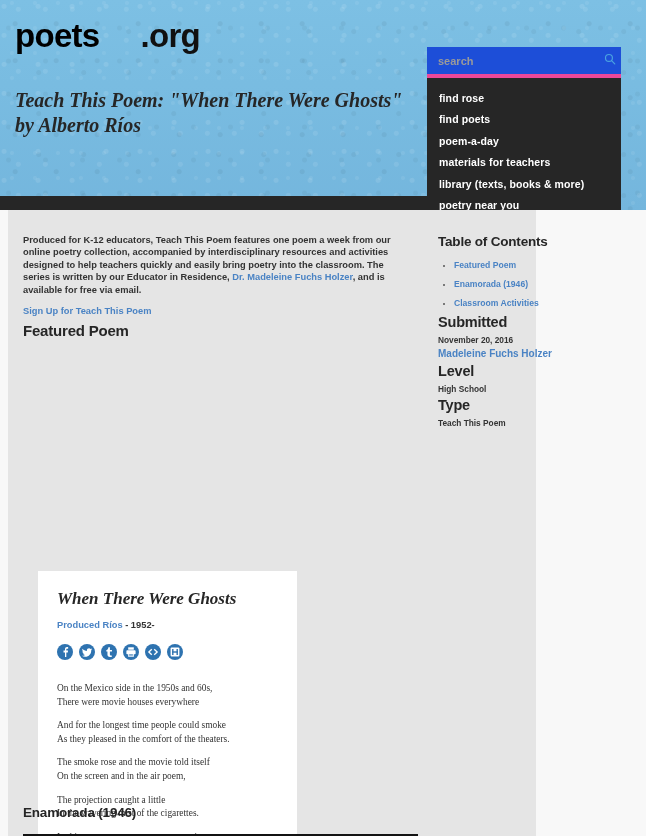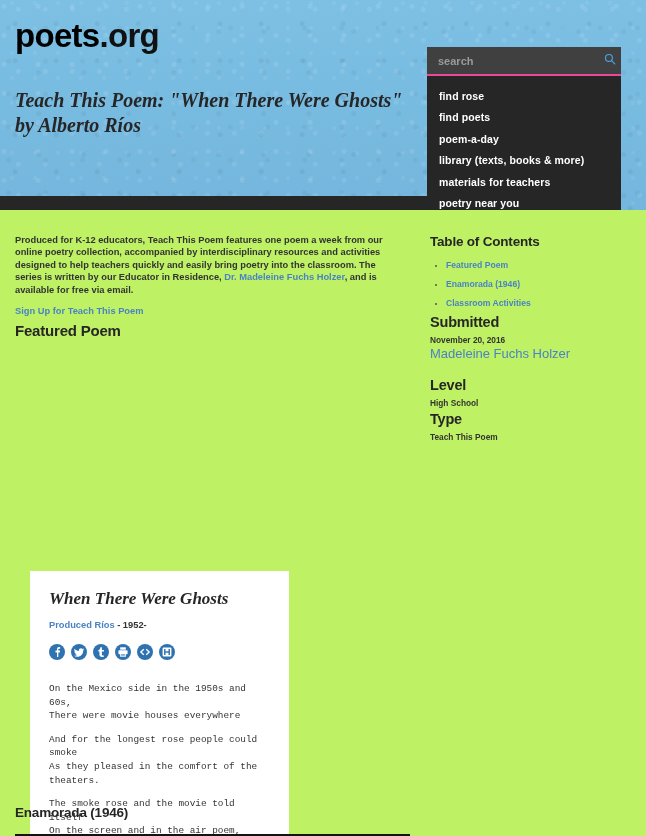--- a/index.html
+++ b/index.html
@@ -41,21 +41,21 @@
   }
   .site-logo {
     position: absolute;
     left: 15px;
     top: 19px;
     font-size: 33px;
     font-weight: bold;
     letter-spacing: -0.7px;
     line-height: 1;
   }
-  .site-logo .logo-tld  { color: #111111; }
+  .site-logo .logo-tld  { color: #111111; margin-left: 41px; }
 
   .page-title {
     position: absolute;
     left: 15px;
     top: 75px;
     width: 390px;
     font-family: "Liberation Serif", serif;
     font-style: italic;
     font-weight: bold;
     font-size: 20px;
@@ -67,22 +67,22 @@
   .nav-panel {
     position: absolute;
     left: 427px;
     top: 47px;
     width: 194px;
     background: #262626;
   }
   .search-row {
     position: relative;
     height: 27px;
-    background: #404040;
-    border-bottom: 2px solid #ec4899;
+    background: #1d4ed8;
+    border-bottom: 4px solid #ec4899;
     display: flex;
     align-items: center;
   }
   .search-input {
     flex: 1;
     background: transparent;
     border: none;
     outline: none;
     color: #b8b8b8;
     font-family: "Liberation Sans", sans-serif;
@@ -110,25 +110,25 @@
     font-weight: bold;
     text-decoration: none;
     letter-spacing: 0.1px;
     padding: 5.5px 0 5.5px 12px;
     line-height: 1;
   }
 
   
   .body-wrap {
     position: absolute;
-    left: 0;
+    left: 8px;
     top: 210px;
-    width: 646px;
+    width: 528px;
     height: 626px;
-    background: #bef264;
+    background: #e5e5e5;
   }
 
   .main-col {
     position: absolute;
     left: 15px;
     top: 24px;
     width: 395px;
   }
   .intro-text {
     font-size: 9.3px;
@@ -206,21 +206,21 @@
   .share-btn svg { display: block; }
 
   .poem-body {
     padding: 0 19px 0 19px;
     margin-top: 22px;
     font-family: "Liberation Serif", serif;
     font-size: 9.4px;
     line-height: 13.6px;
     color: #333333;
   }
-  .poem-stanza { margin: 0 0 10px 0; font-family: Liberation Mono, monospace; }
+  .poem-stanza { margin: 0 0 10px 0; }
 
   
   .sidebar {
     position: absolute;
     left: 430px;
     top: 24px;
     width: 200px;
   }
   .sb-heading {
     font-size: 13.5px;
@@ -247,25 +247,25 @@
   }
   .sb-text {
     font-size: 8.3px;
     font-weight: bold;
     color: #333333;
     margin: 0 0 2px 0;
     line-height: 11px;
   }
   .sb-link {
     display: block;
-    font-size: 13px;
-    font-weight: normal;
+    font-size: 10px;
+    font-weight: bold;
     color: #4a83c4;
     text-decoration: none;
-    margin: 0 0 18px 0;
+    margin: 0 0 4px 0;
     line-height: 11px;
   }
 
   
   .bottom-section {
     position: absolute;
     left: 15px;
     top: 595px;
     width: 400px;
   }
@@ -309,22 +309,22 @@
             <line x1="10.1" y1="10.1" x2="14.3" y2="14.6" stroke="#4aa3e0" stroke-width="1.6" stroke-linecap="round"></line>
           </svg>
         </span>
       </button>
     </div>
 
     <div class="nav-list">
       <a class="nav-item" href="#">find rose</a>
       <a class="nav-item" href="#">find poets</a>
       <a class="nav-item" href="#">poem-a-day</a>
+      <a class="nav-item" href="#">materials for teachers</a>
       <a class="nav-item" href="#">library (texts, books &amp; more)</a>
-      <a class="nav-item" href="#">materials for teachers</a>
       <a class="nav-item" href="#">poetry near you</a>
     </div>
   </div>
 </div>
 
 <div class="body-wrap">
 
   <div class="main-col">
     <p class="intro-text"><span>Produced for K-12 educators, Teach This Poem features one poem a week from our online poetry collection, accompanied by interdisciplinary resources and activities designed to help teachers quickly and easily bring poetry into the classroom. The series is written by our Educator in Residence, </span><a href="#">Dr. Madeleine Fuchs Holzer</a><span>, and is available for free via email.</span></p>
 
@@ -379,28 +379,32 @@
           </svg>
       </span>
     </div>
 
     <div class="poem-body">
       <p class="poem-stanza">
         <span>On the Mexico side in the 1950s and 60s,</span><br>
         <span>There were movie houses everywhere</span>
       </p>
       <p class="poem-stanza">
-        <span>And for the longest rose people could smoke</span><br>
+        <span>And for the longest time people could smoke</span><br>
         <span>As they pleased in the comfort of the theaters.</span>
       </p>
       <p class="poem-stanza">
         <span>The smoke rose and the movie told itself</span><br>
         <span>On the screen and in the air poem,</span>
       </p>
       <p class="poem-stanza">
+        <span>The projection caught a little</span><br>
+        <span>In the wavering mist of the cigarettes.</span>
+      </p>
+      <p class="poem-stanza">
         <span>In this way, every story was two stories</span><br>
         
       </p>
 
     </div>
   </div>
 
   <div class="sidebar">
     <h2 class="sb-heading">Table of Contents</h2>
     <ul class="toc-list">

